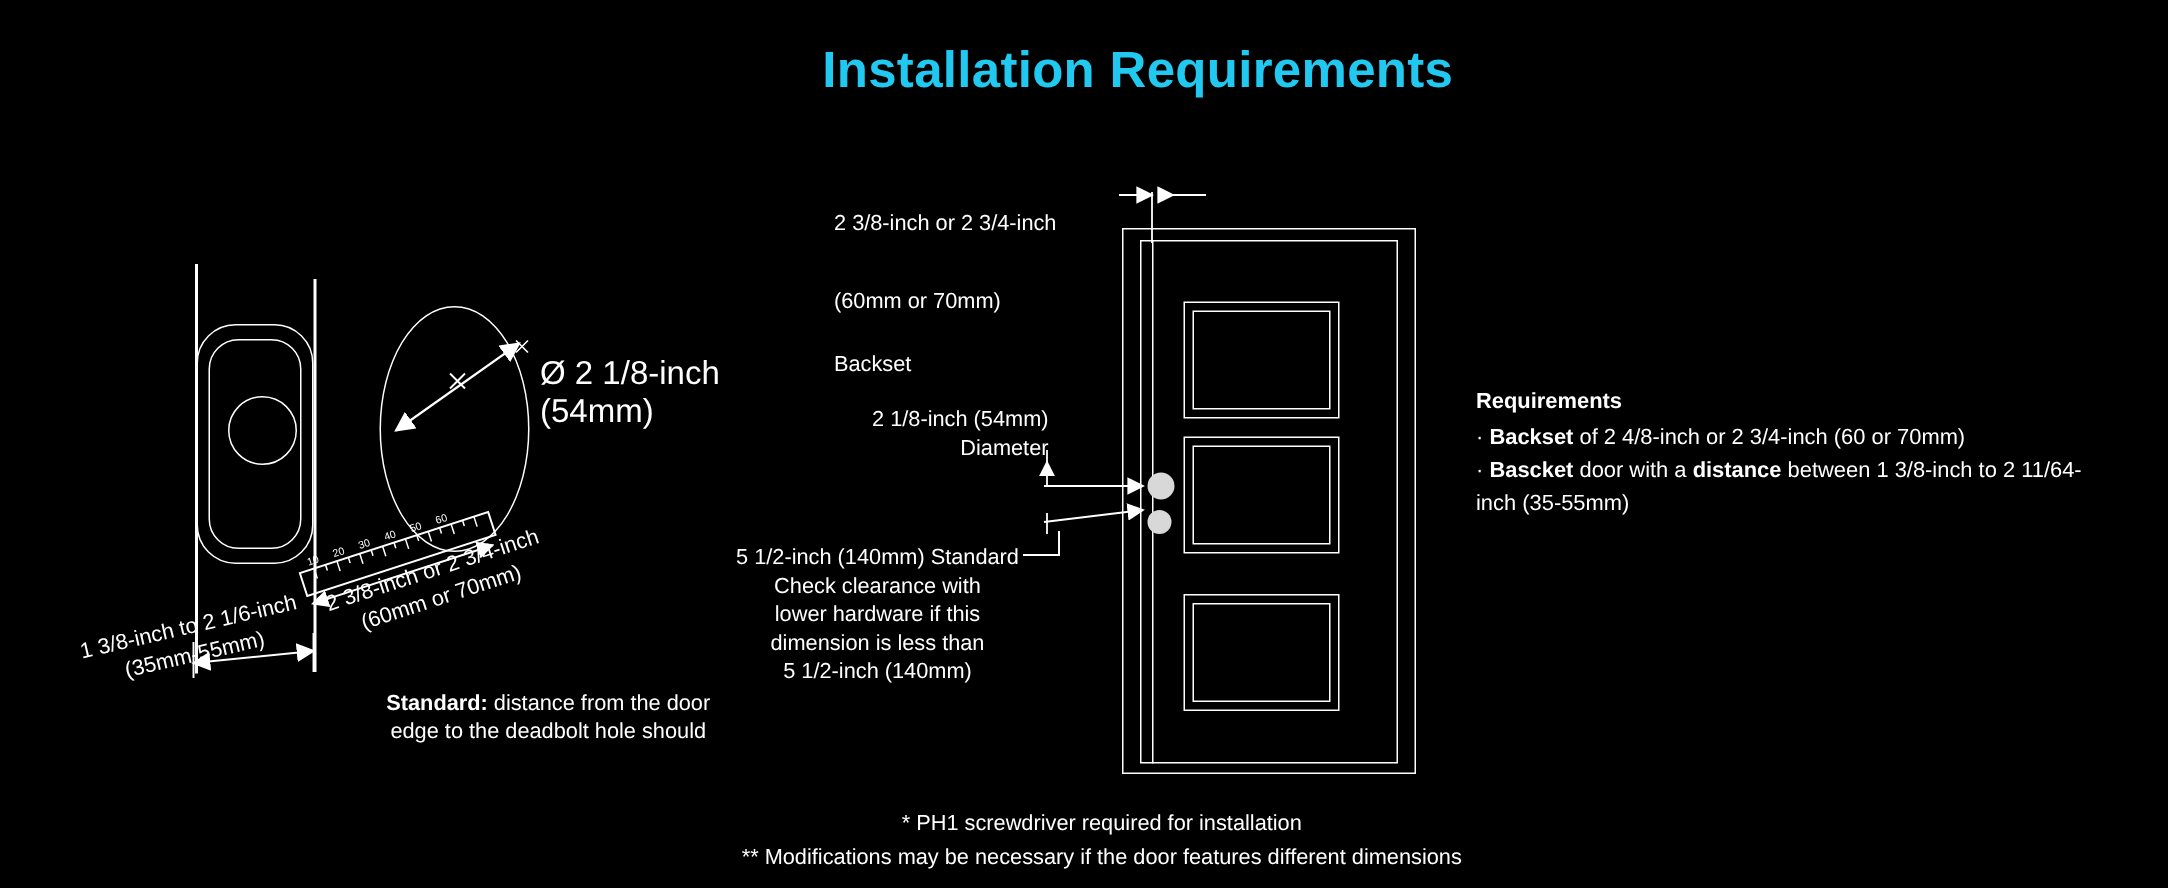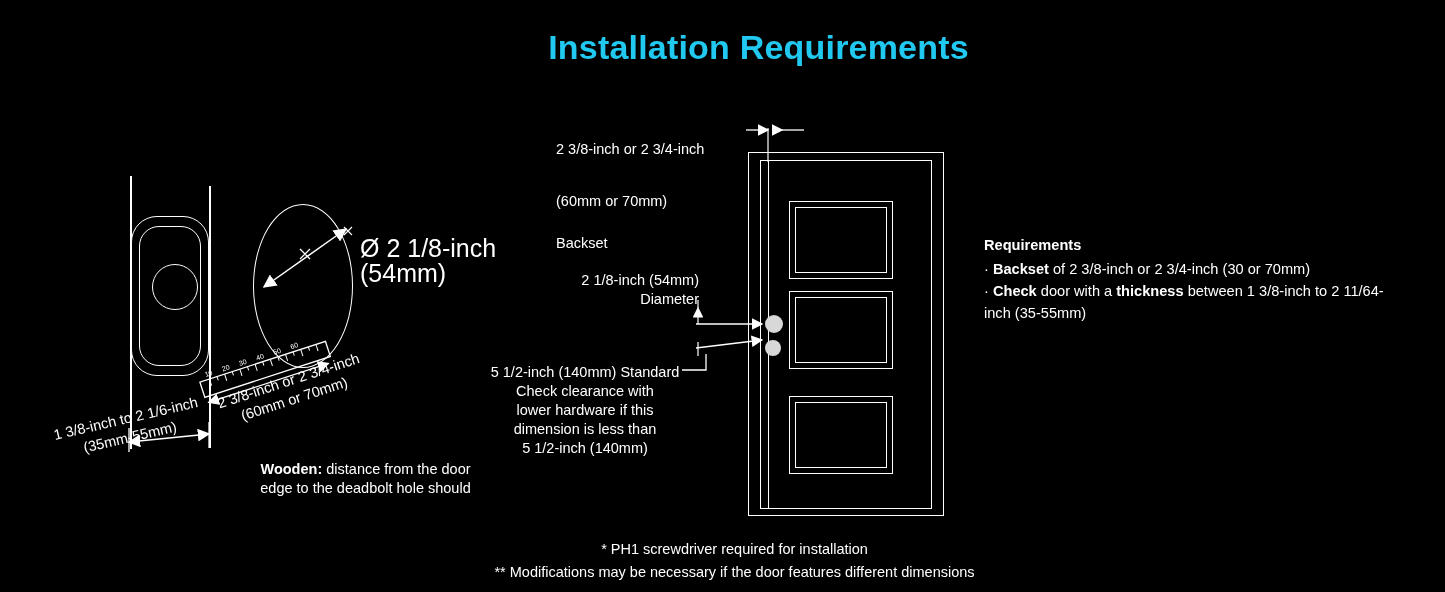--- a/index.html
+++ b/index.html
@@ -84,21 +84,21 @@
   }
   
   #dia-arrow {
     left: 262px; top: 225px;
     width: 82px; height: 66px;
   }
   
   #dia-label {
     left: 360px; top: 236px;
     width: 160px;
-    font-size: 25px;
+    font-size: 22px;
     line-height: 25px;
     color: #ffffff;
   }
 
   
   #thickness-dim { left: 118px; top: 420px; width: 110px; height: 36px; }
   #thickness-label {
     left: 36px; top: 430px;
     width: 180px;
     transform: rotate(-13deg);
@@ -194,21 +194,21 @@
     line-height: 19px;
   }
 
   
   #req {
     left: 984px; top: 234px;
     width: 420px;
     font-size: 14.6px;
     line-height: 22px;
   }
-  #req .head { font-weight: bold; margin-bottom: 2px; }
+  #req .head { font-weight: bold; margin-bottom: 2px; margin-top: 23px; }
   #req .row { white-space: normal; }
 
   
   #footnotes {
     left: 0; top: 538px;
     width: 1445px;
     text-align: center;
     font-size: 14.5px;
     line-height: 23px;
     padding-left: 12px;
@@ -289,21 +289,21 @@
             <text x="105" y="45">60</text>
         </g>
         <line x1="10" y1="70" x2="136" y2="70" stroke="#ffffff" stroke-width="1.3" marker-end="url(#ah)" marker-start="url(#ah2)"></line>
       </g>
     </svg>
   </div>
   <div class="abs txt" id="backset-label">2 3/8-inch or 2 3/4-inch
 (60mm or 70mm)</div>
 
   <div class="abs" id="backset-note">
-    <span class="b">Wooden:</span><span class="txt" style="white-space:pre-line"> distance from the door
+    <span class="b">Standard:</span><span class="txt" style="white-space:pre-line"> distance from the door
 edge to the deadbolt hole should</span>
   </div>
 
   <div class="abs" id="door-outer"></div>
   <div class="abs" id="door-inner"></div>
   <div class="abs" id="door-edge-line"></div>
   <div class="abs panel" id="panel1"></div>
   <div class="abs panel-in" id="panel1i"></div>
   <div class="abs panel" id="panel2"></div>
   <div class="abs panel-in" id="panel2i"></div>
@@ -345,25 +345,25 @@
   <div class="abs txt" id="std-callout">5 1/2-inch (140mm) Standard
 Check clearance with
 lower hardware if this
 dimension is less than
 5 1/2-inch (140mm)</div>
 
   <div class="abs" id="req">
     <div class="head">Requirements</div>
     <div class="row">
       <span>·</span>
-      <span class="b">Backset</span><span> of 2 3/8-inch or 2 3/4-inch (30 or 70mm)</span>
+      <span class="b">Backset</span><span> of 2 4/8-inch or 2 3/4-inch (60 or 70mm)</span>
     </div>
     <div class="row">
       <span>·</span>
-      <span class="b">Check</span><span> door with a </span><span class="b">thickness</span><span> between 1 3/8-inch to 2 11/64-inch (35-55mm)</span>
+      <span class="b">Bascket</span><span> door with a </span><span class="b">distance</span><span> between 1 3/8-inch to 2 11/64-inch (35-55mm)</span>
     </div>
   </div>
 
   <div class="abs" id="footnotes">
     <div>* PH1 screwdriver required for installation</div>
     <div>** Modifications may be necessary if the door features different dimensions</div>
   </div>
 
 </div>
 

